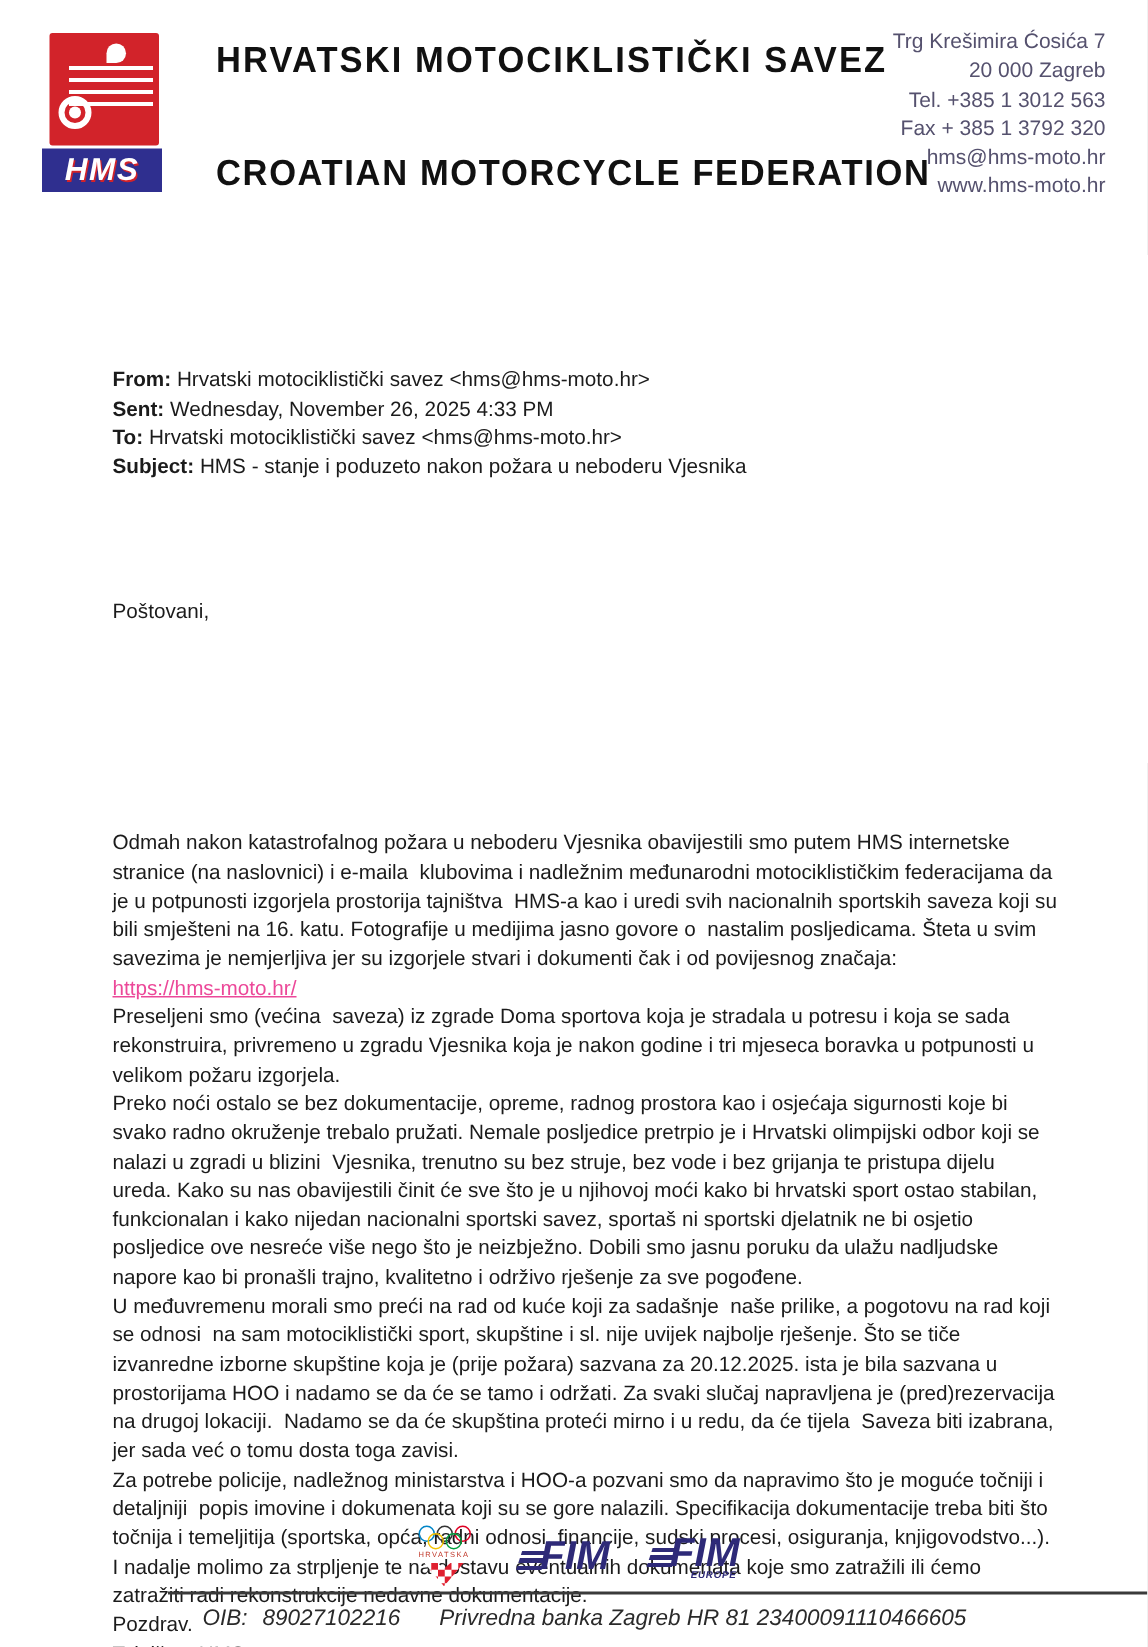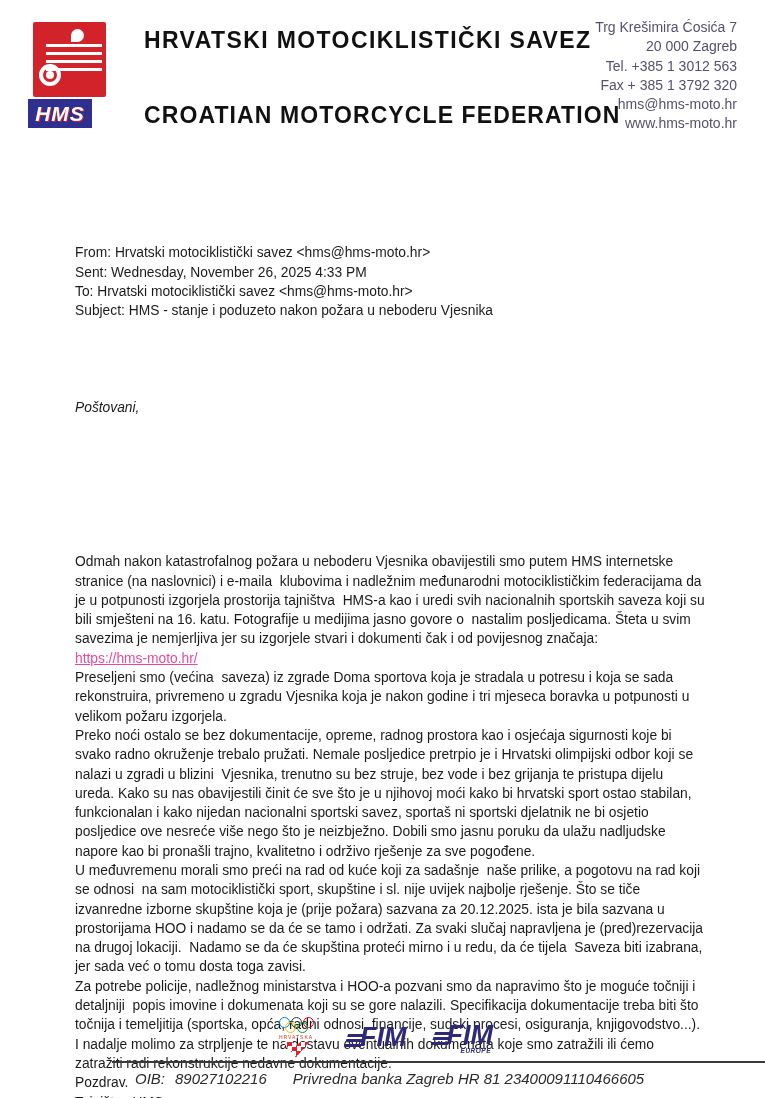--- a/index.html
+++ b/index.html
@@ -15,21 +15,21 @@
   .logo-red {
     position:absolute; left:5px; top:0; width:73px; height:75px;
     background:#d2232a; border-radius:2px; overflow:hidden;
   }
   .rider-head { position:absolute; left:38px; top:7px; width:13px; height:13px; background:#fff; border-radius:50% 50% 50% 0; }
   .speed-lines { position:absolute; right:4px; top:22px; width:56px; height:30px;
     background:linear-gradient(#fff 0 3px, transparent 3px 8px, #fff 8px 11px, transparent 11px 16px, #fff 16px 19px, transparent 19px 24px, #fff 24px 27px, transparent 27px); }
   .wheel { position:absolute; left:6px; top:42px; width:22px; height:22px; border:4px solid #fff; border-radius:50%; }
   .wheel-hub { position:absolute; left:13px; top:49px; width:8px; height:8px; background:#fff; border-radius:50%; }
   .logo-blue {
-    position:absolute; left:0; top:77px; width:64px; height:29px;
+    position:absolute; left:0; top:77px; width:80px; height:29px;
     background:#2f2f8f; color:#fff; display:flex; align-items:center; justify-content:center;
     font-style:italic; font-weight:bold; font-size:21px; letter-spacing:1px;
     text-shadow:1px 1px 0 #d2232a;
   }
   .org-name-hr {
     position:absolute; left:144px; top:26px; width:420px;
     font-weight:bold; font-size:23px; letter-spacing:1.4px; color:#111;
     transform:scaleY(1.05); transform-origin:top left; white-space:nowrap;
   }
   .org-name-en {
@@ -41,22 +41,22 @@
     position:absolute; right:28px; top:18px; text-align:right;
     font-size:14px; line-height:19.3px; color:#55516e;
   }
 
   
   .content {
     position:absolute; left:75px; top:147px; width:630px;
     font-size:13.8px; line-height:19.3px; color:#1b1b1b;
     white-space:pre-wrap;
   }
-  .meta-label { font-weight:normal; }
-  .salutation { margin:19.3px 0;font-style:italic; }
+  .meta-label { font-weight:bold; }
+  .salutation { margin:19.3px 0; }
   .para { margin:0; }
   .para.link, .link {
     color:#ec4899; text-decoration:underline; cursor:pointer;
   }
 
   
   .footer-logos {
     position:absolute; left:0; right:0; top:1008px; height:58px;
     display:flex; justify-content:center; align-items:center; gap:26px;
   }

